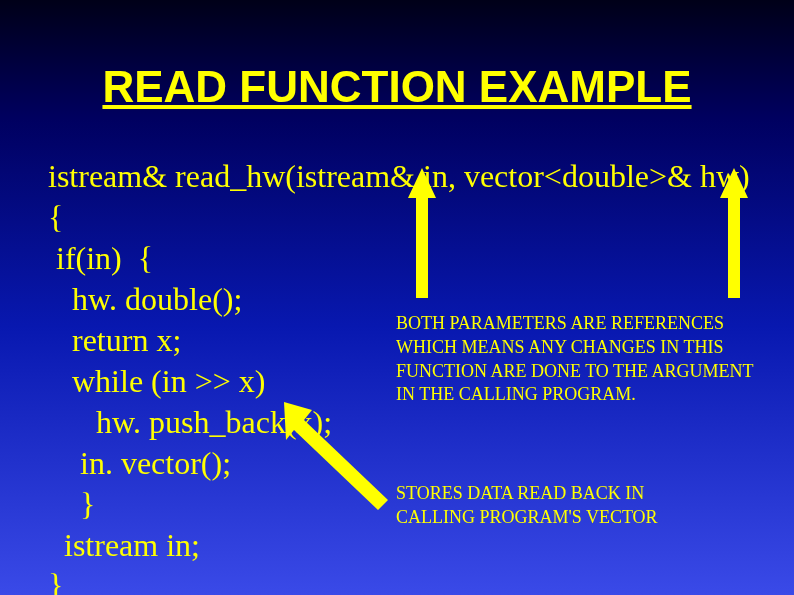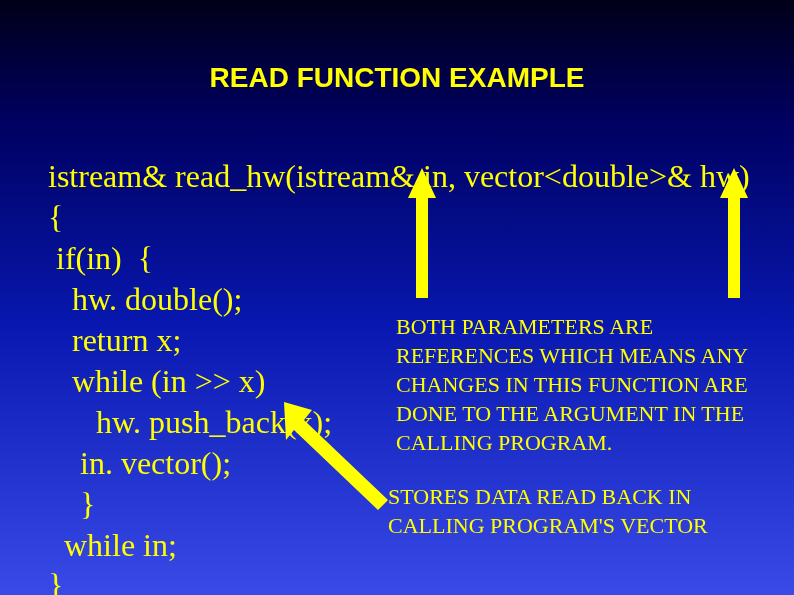--- a/index.html
+++ b/index.html
@@ -17,40 +17,41 @@
     background: linear-gradient(to bottom, #000018 0%, #000060 20%, #0818b0 55%, #3a4ae8 100%);
     color: #ffff00;
   }
   .title {
     position: absolute;
     top: 62px;
     left: 0;
     width: 100%;
     text-align: center;
     font-family: Arial, Helvetica, sans-serif;
-    font-size: 28px;
+    font-size: 44px;
     font-weight: bold;
     color: #ffff00;
+    text-decoration: underline;
   }
   .code {
     position: absolute;
     top: 115px;
     left: 48px;
     font-size: 32px;
     line-height: 1.28;
     white-space: pre;
   }
   .anno {
     position: absolute;
-    font-size: 22px;
+    font-size: 18px;
     line-height: 1.32;
     color: #ffff00;
   }
   .anno1 { top: 312px; left: 396px; width: 370px; }
-  .anno2 { top: 482px; left: 388px; width: 330px; }
+  .anno2 { top: 482px; left: 396px; width: 330px; }
   .arrow-up {
     position: absolute;
   }
   .arrow-diag {
     position: absolute;
   }
 </style>
 </head>
 <body>
 
@@ -61,21 +62,21 @@
   <div class="code">
 <span>istream&amp; read_hw(istream&amp; in, vector&lt;double&gt;&amp; hw)</span>
 <span>{</span>
 <span> if(in)  {</span>
 <span>   hw. double();</span>
 <span>   return x;</span>
 <span>   while (in &gt;&gt; x)</span>
 <span>      hw. push_back(x);</span>
 <span>    in. vector();</span>
 <span>    }</span>
-<span>  while in;</span>
+<span>  istream in;</span>
 <span>}</span>
   </div>
 
   <svg class="arrow-up" style="left:408px; top:168px;" width="28" height="130">
     <polygon points="14,0 28,30 20,30 20,130 8,130 8,30 0,30" fill="#ffff00"></polygon>
   </svg>
 
   <svg class="arrow-up" style="left:720px; top:168px;" width="28" height="130">
     <polygon points="14,0 28,30 20,30 20,130 8,130 8,30 0,30" fill="#ffff00"></polygon>
   </svg>

